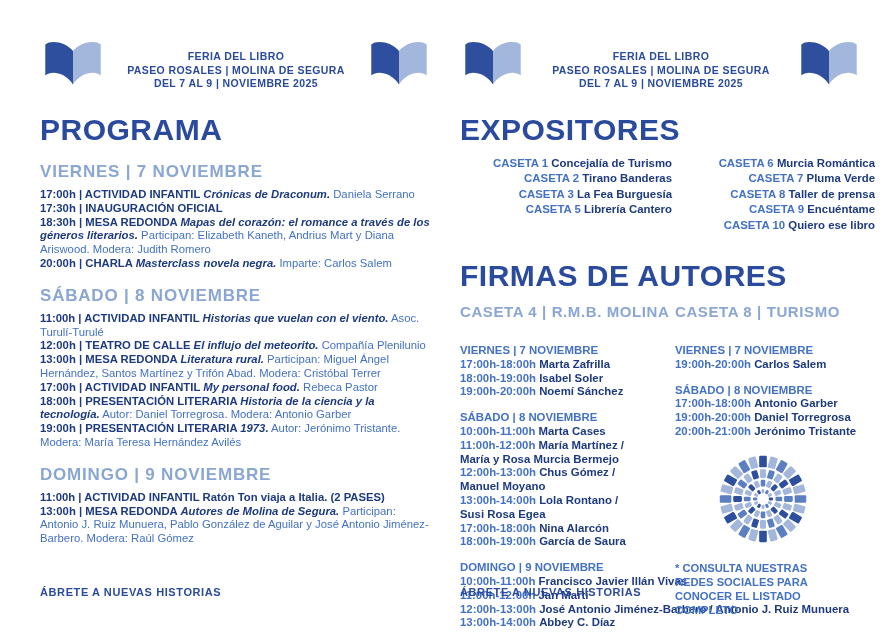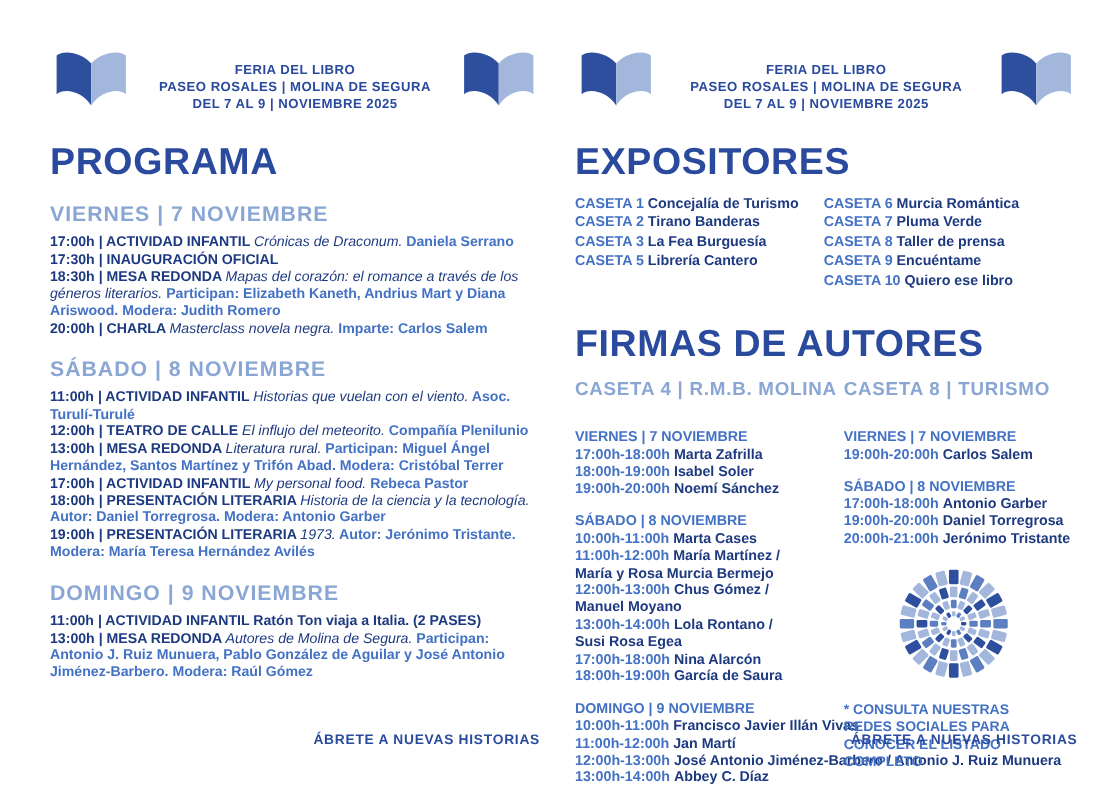--- a/index.html
+++ b/index.html
@@ -23,50 +23,50 @@
   .book-logo-slot{width:66px;height:58px;flex:0 0 auto;}
   .page-header-text{text-align:center;color:var(--royal);font-weight:700;font-size:10.5px;line-height:13.5px;letter-spacing:.4px;padding-top:12px;}
 
   .page-title{color:var(--royal);font-weight:700;font-size:30px;letter-spacing:.5px;margin-top:17px;}
 
   
   .day-block{margin-top:15px;}
   .day-heading{color:var(--steel);font-weight:600;font-size:17px;letter-spacing:.8px;margin-bottom:6px;}
   .event-line{font-size:11.3px;line-height:13.8px;}
   .seg-b{color:var(--navy);font-weight:700;}
-  .seg-i{color:var(--navy);font-weight:400;font-style:italic;margin-top:48px;}
-  .seg-n{color:var(--blue);font-weight:700;text-align:center;}
+  .seg-i{color:var(--navy);font-weight:700;font-style:italic;margin-top:48px;}
+  .seg-n{color:var(--blue);font-weight:400;text-align:center;}
   .seg-p{color:var(--navy);font-weight:600;}
 
   
   .expo-columns{position:relative;margin-top:9px;}
   .expo-col{position:absolute;top:0;}
   .expo-col-1{left:0;width:212px;}
-  .expo-col-2{left:199px;width:187px;}
+  .expo-col-2{left:228px;width:187px;}
   .caseta-line{font-size:11.4px;line-height:15.4px;}
   .caseta-num{color:var(--blue);font-weight:700;}
   .caseta-name{color:var(--navy);font-weight:600;}
 
   
   .firmas-title{margin-top:18px;}
   .firmas-columns{position:relative;margin-top:10px;}
   .firmas-col{position:absolute;top:0;}
   .firmas-col-wrap-1{left:0;width:215px;}
   .firmas-col-wrap-2{left:215px;width:187px;}
   .firmas-col-heading{color:var(--steel);font-weight:600;font-size:15px;letter-spacing:.6px;margin-bottom:24px;}
   .firmas-day{margin-bottom:12px;}
   .firmas-day-heading{color:var(--blue);font-weight:700;font-size:11.4px;line-height:13.8px;}
   .slot-line{font-size:11.4px;line-height:13.8px;white-space:pre;}
   .slot-time{color:var(--blue);font-weight:700;}
   .slot-name{color:var(--navy);font-weight:600;}
 
   .mandala-wrap{width:96px;height:96px;margin:10px 0 14px 40px;}
   .social-note{color:var(--blue);font-weight:700;font-size:11.2px;line-height:14px;width:170px;}
 
-  .page-footer{position:absolute;left:0;right:0;top:586px;text-align:right;color:var(--royal);font-weight:700;font-size:11px;letter-spacing:.6px;}
+  .page-footer{position:absolute;left:0;right:0;top:586px;text-align:left;color:var(--royal);font-weight:700;font-size:11px;letter-spacing:.6px;}
 </style>
 </head>
 <body>
 
 <div class="sheet">
 
   <div class="page page-left">
     <div class="page-header">
       <span class="book-logo-slot">
   <svg viewBox="0 0 100 90" width="66" height="58">
@@ -132,21 +132,21 @@
       <span class="book-logo-slot">
   <svg viewBox="0 0 100 90" width="66" height="58">
     <path d="M50 20 C 40 7, 16 2, 7 10 L 7 58 C 17 50, 38 54, 50 72 Z" fill="#2d4f9e"></path>
     <path d="M50 20 C 60 7, 84 2, 93 10 L 93 58 C 83 50, 62 54, 50 72 Z" fill="#a3b7dc"></path>
   </svg>
 </span>
     </div>
 
     <h1 class="page-title">EXPOSITORES</h1>
 
-    <div class="expo-columns" style="height:85px;">
+    <div class="expo-columns" style="height:85px;text-align:right;">
       <div class="expo-col expo-col-1">
           <p class="caseta-line"><span class="caseta-num">CASETA 1 </span><span class="caseta-name">Concejalía de Turismo</span></p>
           <p class="caseta-line"><span class="caseta-num">CASETA 2 </span><span class="caseta-name">Tirano Banderas</span></p>
           <p class="caseta-line"><span class="caseta-num">CASETA 3 </span><span class="caseta-name">La Fea Burguesía</span></p>
           <p class="caseta-line"><span class="caseta-num">CASETA 5 </span><span class="caseta-name">Librería Cantero</span></p>
         </div>
       <div class="expo-col expo-col-2">
           <p class="caseta-line"><span class="caseta-num">CASETA 6 </span><span class="caseta-name">Murcia Romántica</span></p>
           <p class="caseta-line"><span class="caseta-num">CASETA 7 </span><span class="caseta-name">Pluma Verde</span></p>
           <p class="caseta-line"><span class="caseta-num">CASETA 8 </span><span class="caseta-name">Taller de prensa</span></p>

